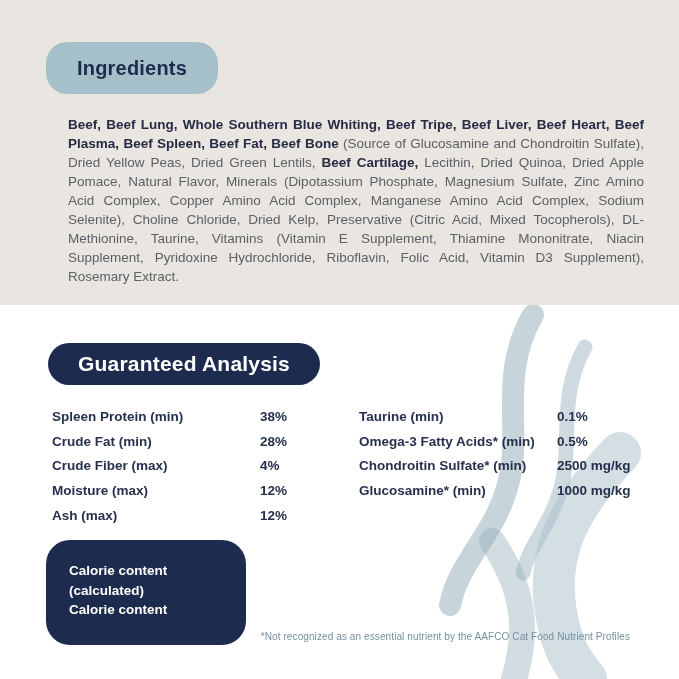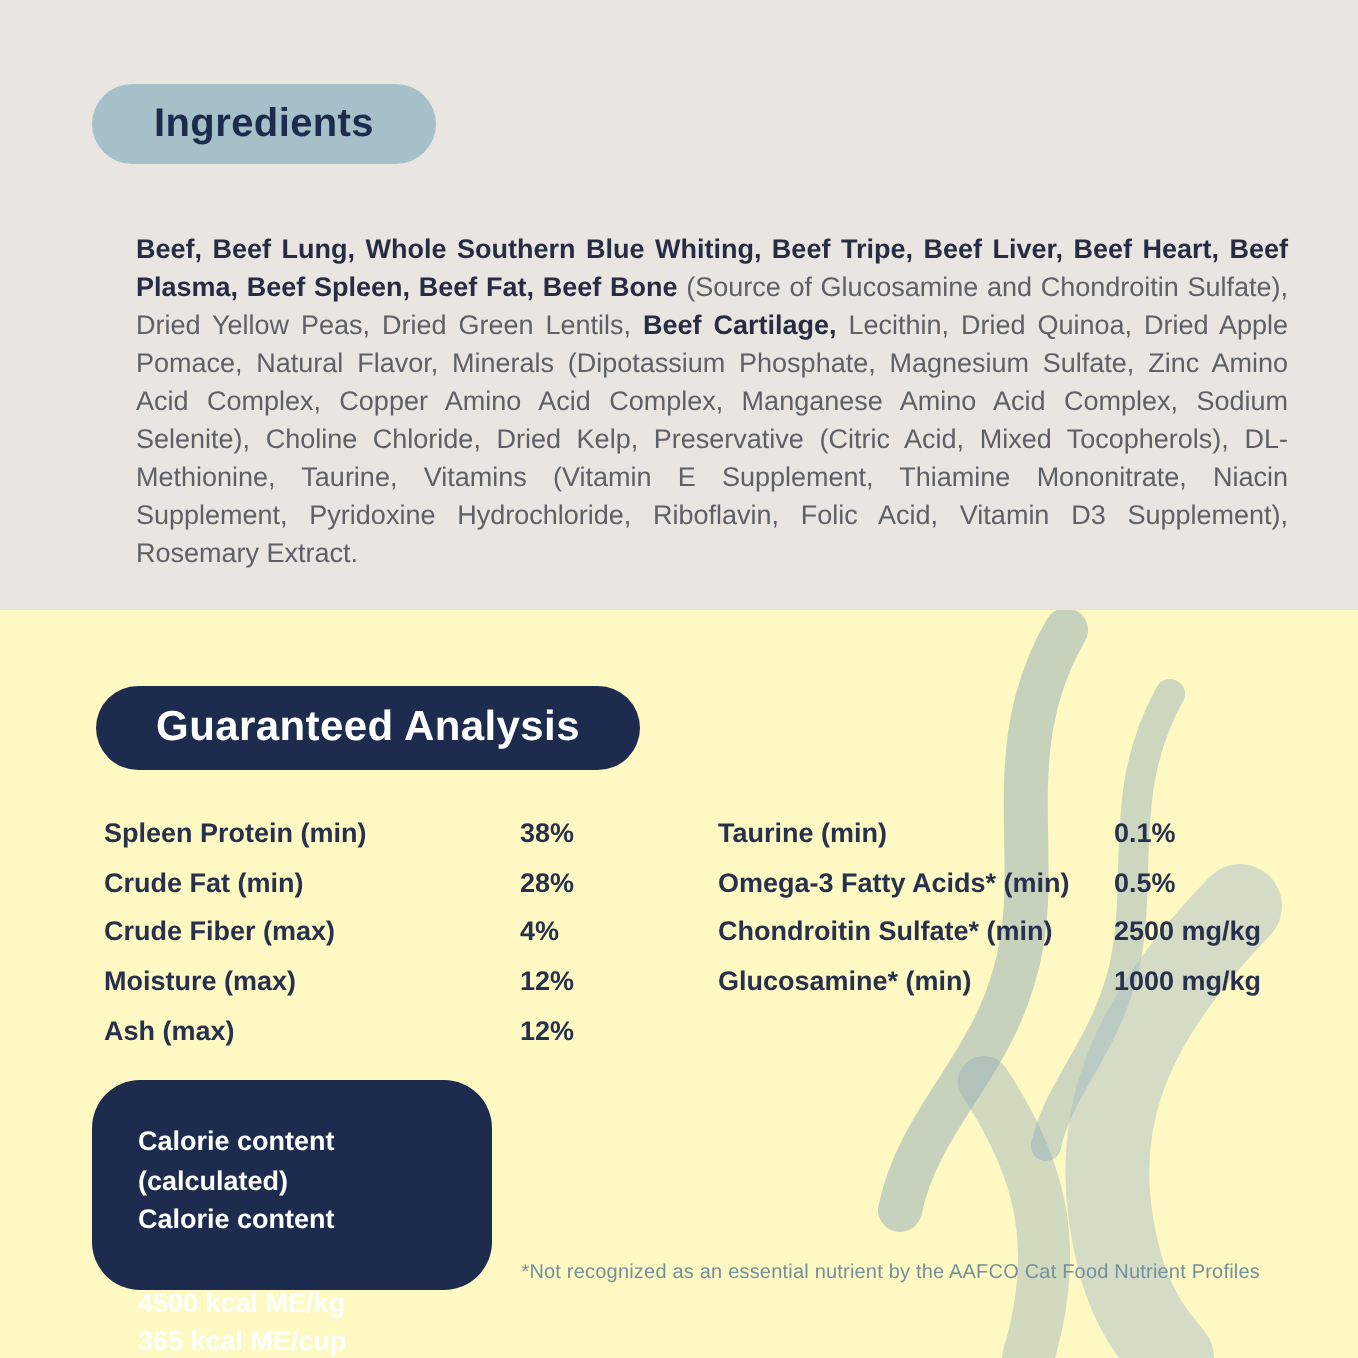--- a/index.html
+++ b/index.html
@@ -2,32 +2,32 @@
 <html><head>
 <meta charset="utf-8">
 <style>
   html,body{margin:0;padding:0;}
   body{font-family:"Liberation Sans","DejaVu Sans",sans-serif;}
   #label{position:relative;width:679px;height:679px;overflow:hidden;background:#e9e5e1;}
 
   
   .top-section{position:absolute;left:0;top:0;width:679px;height:305px;background:#e9e5e1;}
   .ingredients-pill{
-    position:absolute;left:46px;top:42px;width:172px;height:40px;border-radius:21px;
+    position:absolute;left:46px;top:42px;width:172px;height:52px;border-radius:21px;
     background:#a6c0ca;color:#1d2b4c;font-size:20px;font-weight:700;
     display:flex;align-items:center;justify-content:center;letter-spacing:.2px;
   }
   .ingredients-text{
     position:absolute;left:52px;top:101px;width:576px;
     font-size:13.5px;line-height:19px;color:#5d6066;text-align:justify;margin-left:16px;
   }
   .ingredients-text .seg-bold{font-weight:700;color:#272c44;}
 
   
-  .bottom-section{position:absolute;left:0;top:305px;width:679px;height:374px;background:#fef9c3;overflow:hidden;}
+  .bottom-section{position:absolute;left:0;top:305px;width:679px;height:374px;background:#ffffff;overflow:hidden;}
   .watermark{position:absolute;left:0;top:0;width:679px;height:374px;pointer-events:none;}
   .ga-pill{
     position:absolute;left:48px;top:38px;width:272px;height:42px;border-radius:22px;
     background:#1d2c4e;color:#ffffff;font-size:21px;font-weight:700;
     display:flex;align-items:center;justify-content:center;letter-spacing:.2px;
   }
   .analysis-col{position:absolute;top:99px;color:#27314e;font-size:13.5px;font-weight:600;}
   .analysis-col.left{left:52px;width:300px;}
   .analysis-col.right{left:359px;width:300px;}
   .analysis-row{display:grid;height:24.8px;align-items:center;}

